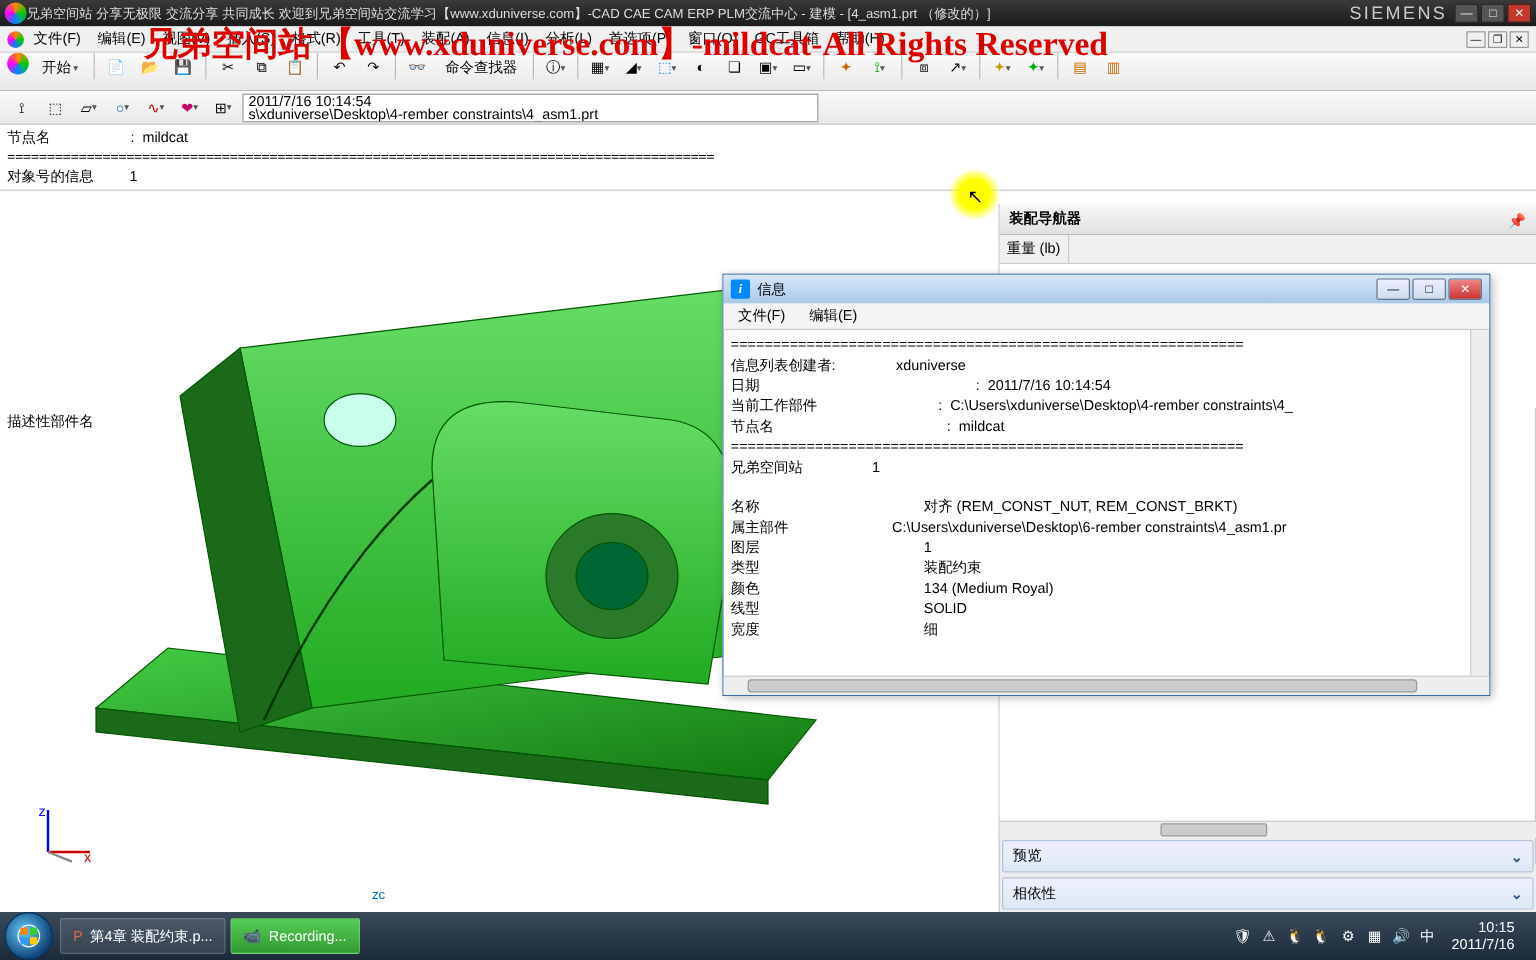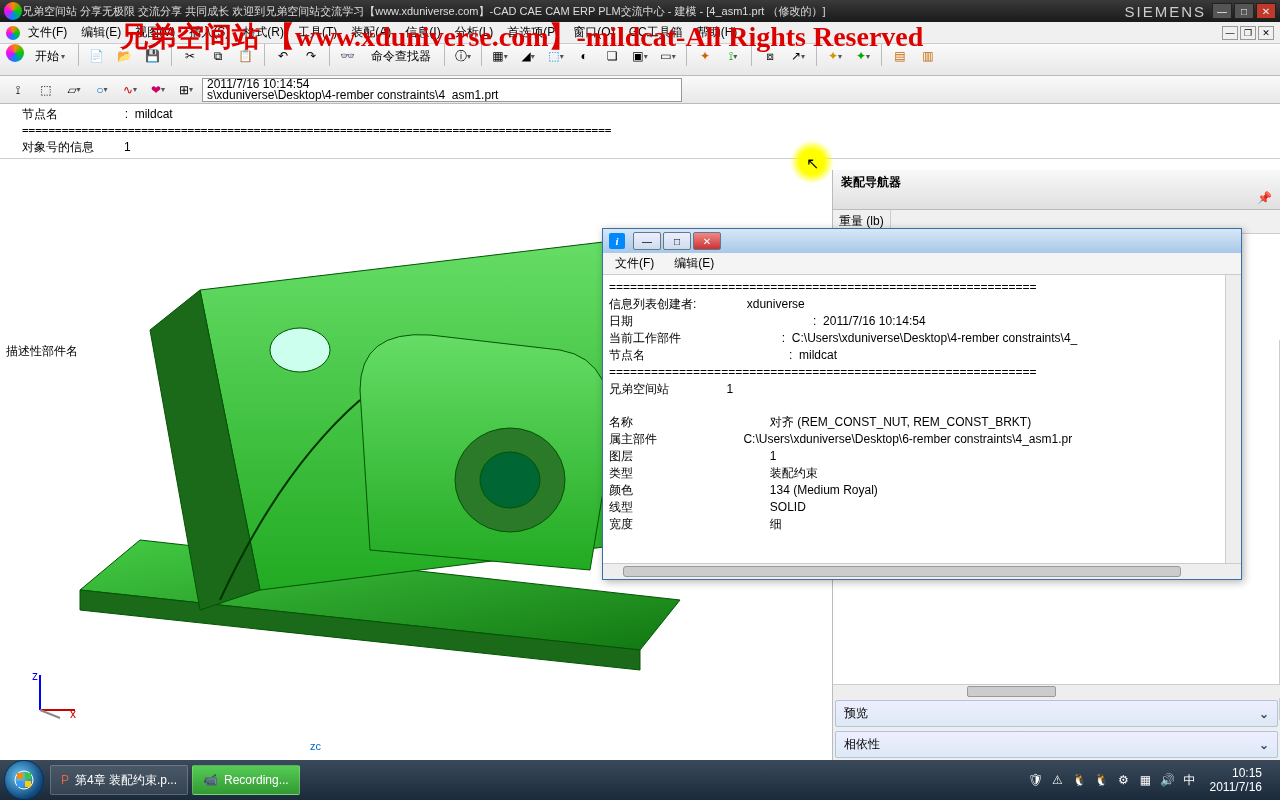--- a/index.html
+++ b/index.html
@@ -20,28 +20,28 @@
 
 .toolbar { height: 32px; background: linear-gradient(#fafafa, #e8e8e8); border-bottom: 1px solid #bbb; display: flex; align-items: flex-start; padding: 0 6px; gap: 4px; }
 .tool-btn { width: 24px; height: 24px; border: 1px solid transparent; display: flex; align-items: center; justify-content: center; cursor: pointer; border-radius: 2px; }
 .tool-btn.wide { width: auto; padding: 0 6px; gap: 2px; }
 .tool-sep { width: 1px; height: 22px; background: #bbb; margin: 0 2px; }
 .dd { font-size: 8px; color: #555; }
 
 .toolbar2 { height: 28px; background: linear-gradient(#fafafa, #e8e8e8); border-bottom: 1px solid #bbb; display: flex; align-items: center; padding: 0 6px; gap: 4px; }
 .path-box { flex: 0 0 480px; height: 24px; border: 1px solid #999; background: #fff; padding: 0 4px; font-family: monospace; font-size: 11px; line-height: 10px; overflow: hidden; white-space: pre; }
 
-.info-header { background: #fff; border-bottom: 1px solid #ccc; padding: 2px 22px; font-family: monospace; font-size: 11px; line-height: 16px; white-space: pre; }
+.info-header { background: #fff; border-bottom: 1px solid #ccc; padding: 2px 6px; font-family: monospace; font-size: 11px; line-height: 16px; white-space: pre; }
 
 .main { position: absolute; top: 170px; left: 0; right: 0; bottom: 40px; display: flex; }
 .viewport { flex: 1; background: #fff; position: relative; overflow: hidden; }
 .csys { position: absolute; left: 30px; bottom: 40px; }
 
 .right-panel { width: 448px; background: #eee; border-left: 1px solid #bbb; display: flex; flex-direction: column; }
-.panel-header { background: linear-gradient(#f8f8f8, #e0e0e0); padding: 4px 8px; font-weight: bold; border-bottom: 1px solid #bbb; display: flex; align-items: flex-start; flex-direction: column; }
+.panel-header { background: linear-gradient(#f8f8f8, #e0e0e0); padding: 4px 8px; font-weight: bold; border-bottom: 1px solid #bbb; display: flex; align-items: flex-end; }
 .panel-header .pin { margin-left: auto; }
 .panel-grid-head { display: flex; background: #f0f0f0; border-bottom: 1px solid #ccc; }
 .panel-grid-head .col { padding: 3px 6px; border-right: 1px solid #ccc; }
 .panel-grid-head .col.main { flex: 1; }
 .panel-body { flex: 1; background: #fff; }
 .panel-scroll { height: 14px; background: #eee; border-top: 1px solid #ccc; position: relative; }
 .panel-scroll .thumb { position: absolute; left: 30%; width: 20%; top: 1px; bottom: 1px; background: #ccc; border: 1px solid #999; border-radius: 2px; }
 .panel-section { background: linear-gradient(#eef, #dde9f5); padding: 4px 8px; border: 1px solid #b0c4de; margin: 2px; border-radius: 2px; display: flex; align-items: center; gap: 31px; }
 .panel-section .chev { margin-left: auto; font-weight: bold; color: #357; }
 
@@ -232,20 +232,21 @@
       </div>
   </div>
 </div>
 
 <div class="cursor-highlight" style="left:790px; top:140px;"></div>
 <div class="cursor-arrow" style="left:806px; top:154px;">↖</div>
 
 <div class="dialog">
   <div class="dlg-title">
     <span class="ico">i</span>
+    <span class="t">信息</span>
     <span class="dlg-btn">—</span>
     <span class="dlg-btn">□</span>
     <span class="dlg-btn close">✕</span>
   </div>
   <div class="dlg-menu">
     <span class="menu-item">文件(F)</span>
     <span class="menu-item">编辑(E)</span>
   </div>
   <div class="dlg-body-wrap">
     <div class="dlg-body"><span>=============================================================</span>

